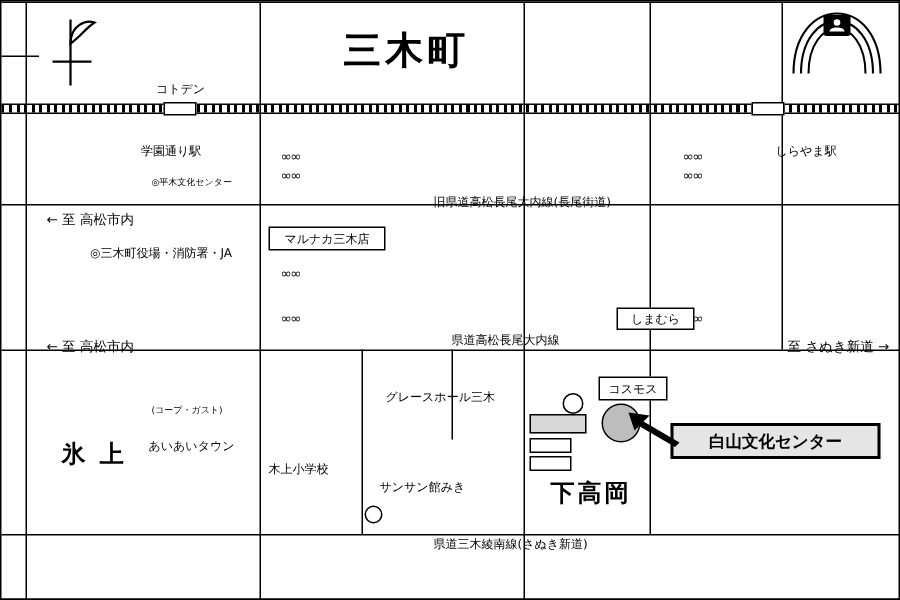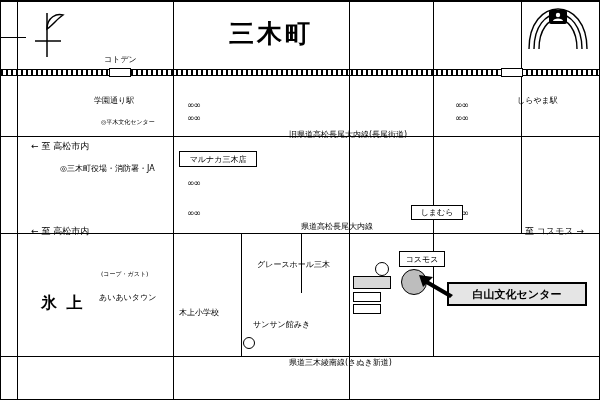--- a/index.html
+++ b/index.html
@@ -175,28 +175,29 @@
   <div class="lbl" style="top:261px;left:98px;margin-top:32px;">あいあいタウン</div>
   <div class="lbl xs" style="top:270px;left:100px;">(コープ・ガスト)</div>
 
   <div class="lbl" style="top:260px;left:256px;">グレースホール三木</div>
   <div class="box" style="top:250px;left:398px;width:46px;height:16px;">コスモス</div>
 
   <div class="lbl" style="top:308px;left:178px;">木上小学校</div>
   <div class="lbl" style="top:320px;left:252px;">サンサン館みき</div>
 
   <div class="big" style="top:292px;left:40px;">氷 上</div>
+  <div class="big" style="top:318px;left:366px;">下高岡</div>
 
   <div class="lbl" style="top:130px;left:288px;">旧県道高松長尾大内線(長尾街道)</div>
   <div class="lbl" style="top:222px;left:300px;">県道高松長尾大内線</div>
   <div class="lbl" style="top:358px;left:288px;">県道三木綾南線(さぬき新道)</div>
 
   <div class="arrow-l" style="top:139px;left:30px;">← 至 高松市内</div>
   <div class="arrow-l" style="top:224px;left:30px;">← 至 高松市内</div>
-  <div class="arrow-l" style="top:224px;left:524px;">至 コスモス →</div>
+  <div class="arrow-l" style="top:224px;left:524px;">至 さぬき新道 →</div>
 
   <div class="circ" style="top:261px;left:374px;width:14px;height:14px;"></div>
   <div class="circ circ-dark" style="top:268px;left:400px;width:26px;height:26px;"></div>
   <div class="circ" style="top:336px;left:242px;width:12px;height:12px;"></div>
 
   <div class="bldg" style="top:275px;left:352px;width:38px;height:13px;"></div>
   <div class="bldg-w" style="top:291px;left:352px;width:28px;height:10px;"></div>
   <div class="bldg-w" style="top:303px;left:352px;width:28px;height:10px;"></div>
 
   <div class="destbox" style="top:281px;left:446px;width:140px;height:24px;">白山文化センター</div>

